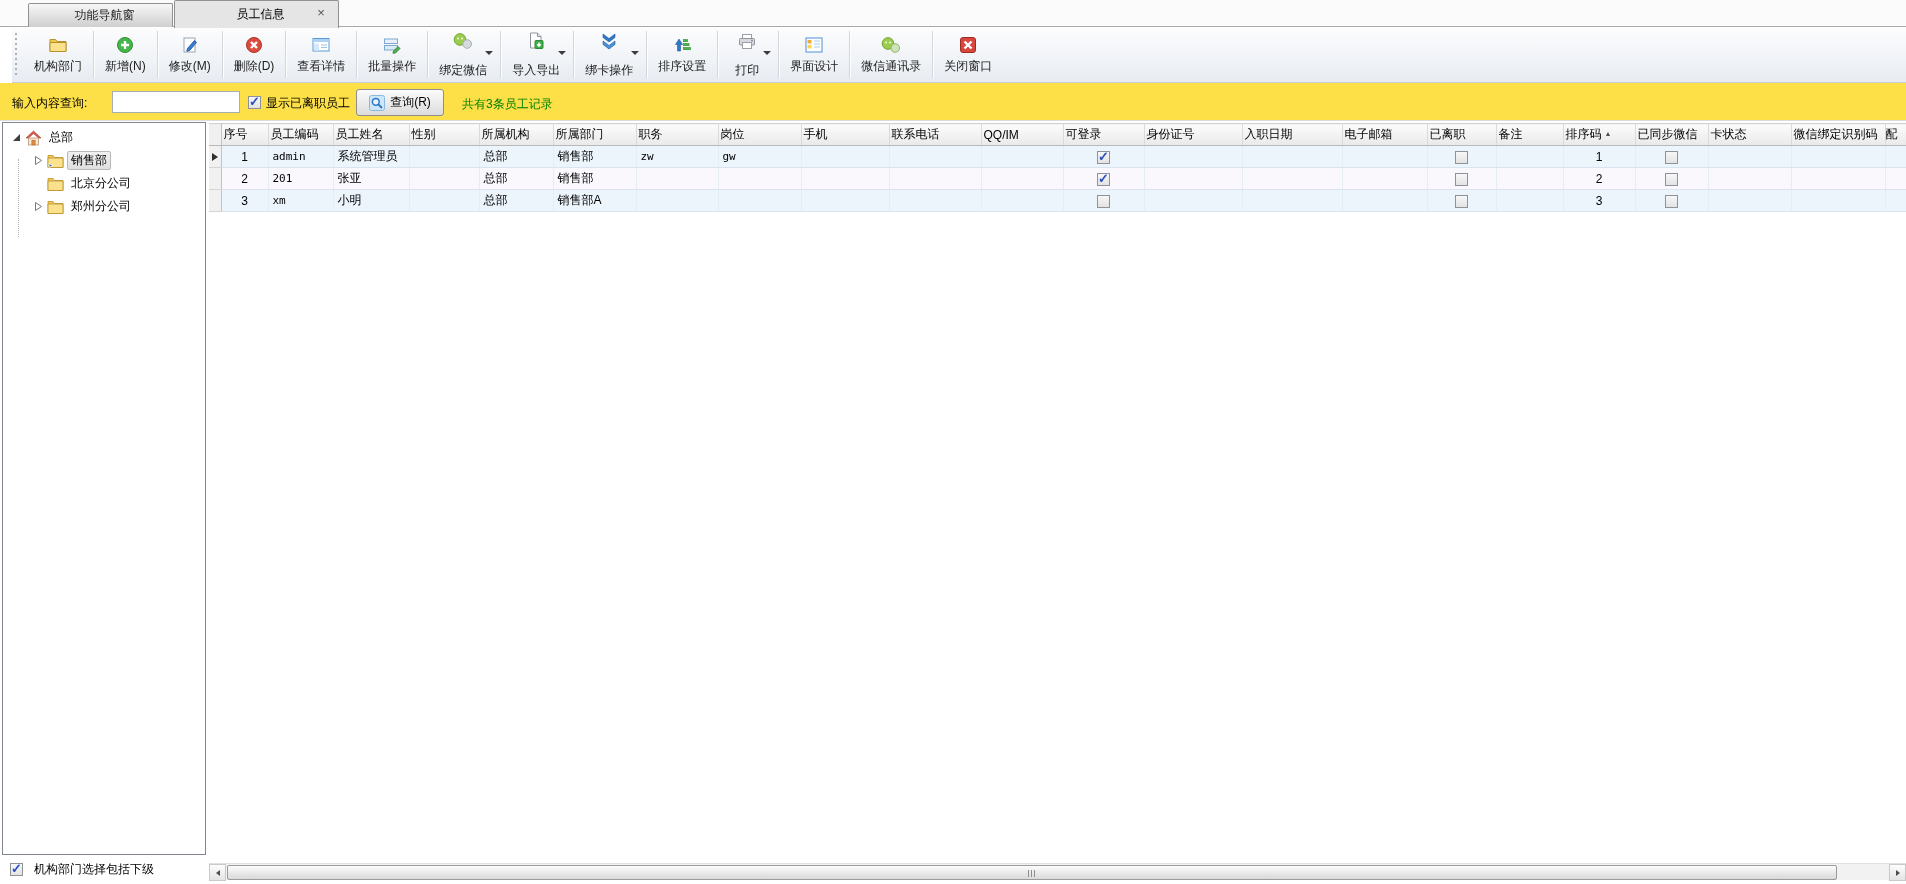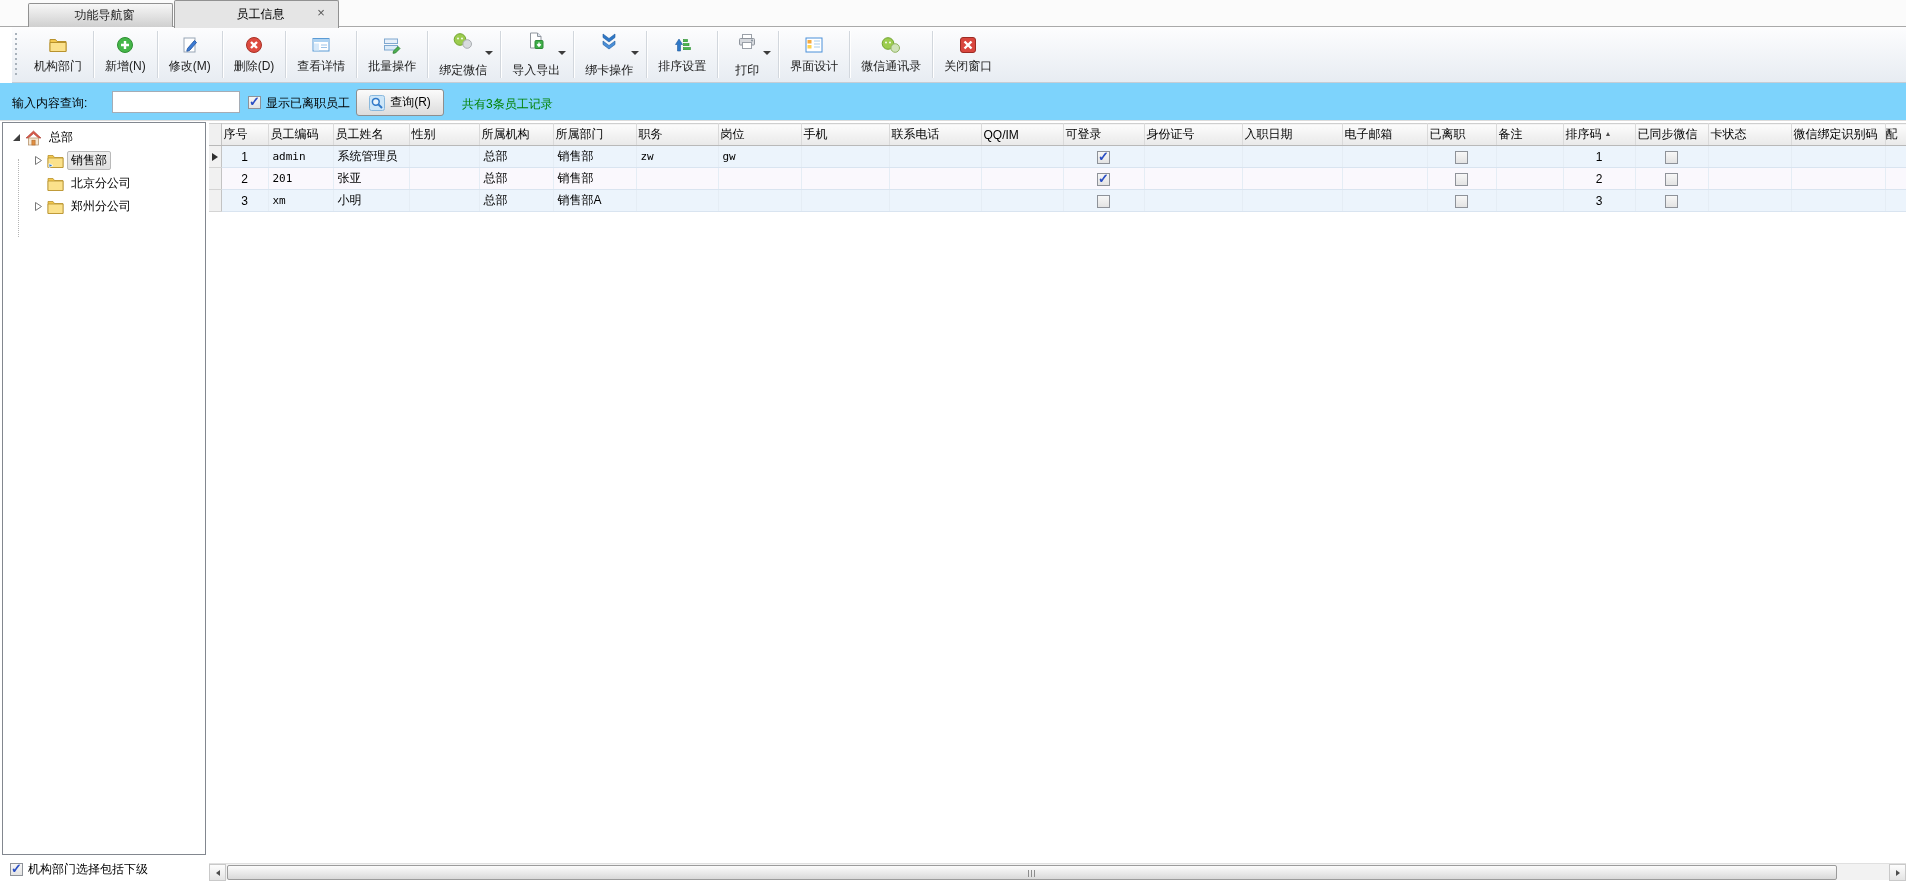--- a/index.html
+++ b/index.html
@@ -19,42 +19,42 @@
           box-shadow:4px 0 0 -2px transparent; }
   .grip::after { content:""; }
   .tbtn { display:flex; flex-direction:column; align-items:center; justify-content:center; gap:3px; padding:4px 10px 3px 10px; min-width:58px; cursor:default; position:relative; }
   .tbtn .ticon { height:20px; display:flex; align-items:center; }
   .tbtn .tlabel { white-space:nowrap; color:#1b1b1b; }
   .tbtn.dd { padding-right:12px;justify-content:space-between; }
   .dd-arrow { position:absolute; right:6px; top:24px; width:0; height:0; border-left:4px solid transparent; border-right:4px solid transparent; border-top:4px solid #3c3c3c; }
   .tsep { width:1px; background:#d2d7dd; margin:4px 1px; box-shadow:1px 0 0 #fff; }
 
   
-  #filterbar { position:absolute; left:0; top:83px; width:100%; height:38px; background:#7dd3fc; border-bottom:1px solid #dcdcdc; }
+  #filterbar { position:absolute; left:0; top:83px; width:100%; height:38px; background:#fde047; border-bottom:1px solid #dcdcdc; }
   .flabel { position:absolute; left:12px; top:12px; }
   #search-input { position:absolute; left:112px; top:8px; width:128px; height:22px; border:1px solid #a5acb5; background:#fff; font:inherit; padding:0 3px; }
   .cb { display:inline-block; width:13px; height:13px; border:1px solid #8e9299; background:linear-gradient(#f7f7f7,#e3e3e3); position:relative; vertical-align:-2px; }
   .cb.checked::after { content:"\2713"; position:absolute; left:0px; top:-3px; font-size:13px; font-weight:bold; color:#2b4fc4; }
   #show-resigned { position:absolute; left:248px; top:12px; }
   #show-resigned .cblabel { margin-left:5px; }
   #query-btn { position:absolute; left:356px; top:6px; height:27px; width:88px; border:1px solid #8e8e8e; border-radius:3px; background:linear-gradient(#fbfbfb,#dcdcdc); display:flex; align-items:center; justify-content:center; gap:5px; font:inherit; cursor:default; }
   #record-count { position:absolute; left:462px; top:13px; color:#008000; }
 
   
   #treepanel { position:absolute; left:2px; top:122px; width:204px; height:733px; background:#fff; border:1px solid #82878f; overflow:hidden; }
   .tnode { height:23px; display:flex; align-items:center; position:relative; cursor:default; }
   .tnode .texp { width:10px; height:10px; margin-right:4px; flex:0 0 auto; display:flex; align-items:center; justify-content:center; }
   .tri-open { width:0; height:0; border-bottom:7px solid #3f3f3f; border-left:7px solid transparent; }
   .tnode .tlbl { padding:1px 4px; white-space:nowrap; }
   .tnode.root { padding-left:8px; }
   .tnode.child { padding-left:30px; }
   .tnode .nicon { margin-right:3px; flex:0 0 auto; display:flex; }
   .tnode.selected .tlbl { background:linear-gradient(#f1f1f1,#dfdfdf); border:1px solid #b9b9b9; border-radius:2px; padding:0 3px; }
   .tguide { position:absolute; left:15px; top:36px; height:78px; border-left:1px dotted #b5b5b5; }
-  #treefooter { position:absolute; left:10px; top:860px; height:18px; display:flex; align-items:center; gap:5px;text-align:center; }
+  #treefooter { position:absolute; left:10px; top:860px; height:18px; display:flex; align-items:center; gap:11px;text-align:center; }
 
   
   #grid { position:absolute; left:209px; top:123px; width:1697px; height:761px; background:#fff; }
   table { border-collapse:collapse; table-layout:fixed; width:1697px; }
   th { font-weight:normal; height:22px; background:linear-gradient(#fcfcfc,#e9e9e9); border-right:1px solid #dadada; border-bottom:1px solid #b9b9b9; border-top:1px solid #cfcfcf; text-align:left; overflow:hidden; white-space:nowrap; padding:0 2px; }
   th.sel { background:#f0f0f0; border-right:1px solid #c3c3c3; }
   th.partial { padding:0; text-align:left; }
   td { height:22px; border-right:1px solid #e5edf5; border-bottom:1px solid #d9e4f0; overflow:hidden; white-space:nowrap; padding:0 4px; }
   td.sel { background:#f1f1f1; border-right:1px solid #c3c3c3; border-bottom:1px solid #d4d4d4; padding:0; }
   tr.rb td { background:#ecf4fc; }

